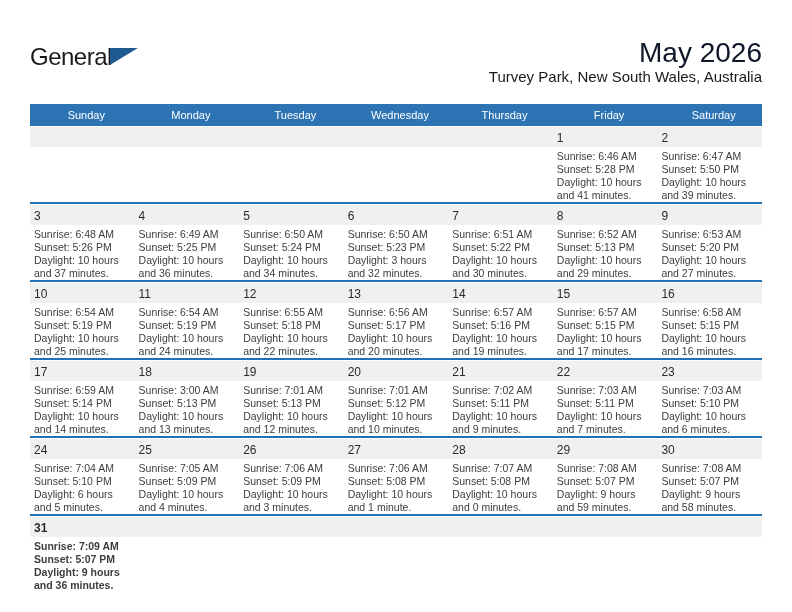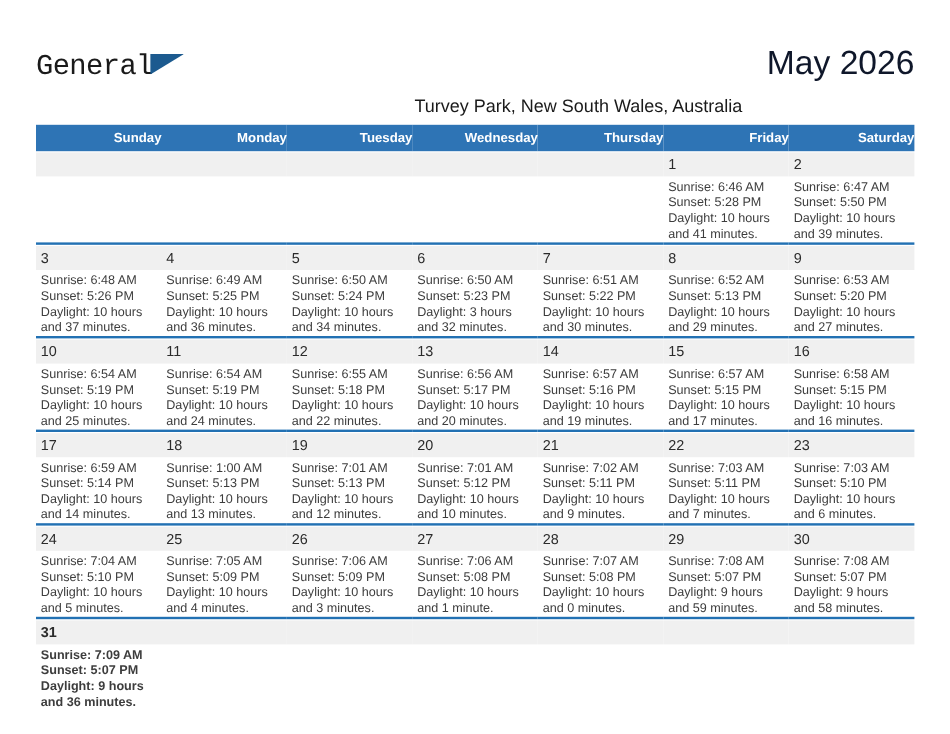--- a/index.html
+++ b/index.html
@@ -14,21 +14,20 @@
     overflow: hidden;
   }
 
   
   .logo { position: absolute; left: 30px; top: 44px; }
   .logo-row { white-space: nowrap; line-height: 26px; }
   .logo-general {
     font-size: 24px;
     color: #1a1a1a;
     letter-spacing: -0.5px;
-    font-family: Liberation Mono, monospace;
   }
   .logo-triangle {
     display: inline-block;
     width: 28px;
     height: 17px;
     margin-left: -2px;
     background: var(--logo-triangle, #1C5A8F);
     clip-path: polygon(0 0, 100% 0, 0 100%);
   }
   .logo-blue {
@@ -36,37 +35,37 @@
     line-height: 22px;
     margin-top: -4px;
     padding-left: 48px;
     color: var(--logo-blue, #1E87C5);
     letter-spacing: -0.5px;
   }
 
   
   .titles { position: absolute; top: 38px; right: 30px; text-align: right; width: 560px; }
   .title { font-size: 28px; line-height: 30px; color: #0f172a; }
-  .subtitle { font-size: 15px; margin-top: 12px; color: #1a1a1a; text-align: center; }
+  .subtitle { font-size: 15px; color: #1a1a1a; }
 
   
   table.calendar {
     position: absolute;
     left: 30px;
     top: 104px;
     width: 732px;
     border-collapse: collapse;
     table-layout: fixed;
   }
   table.calendar th {
     background: var(--header-blue, #2E74B5);
     color: #ffffff;
-    font-weight: 700;
+    font-weight: 400;
     font-size: 11px;
-    text-align: right;
+    text-align: center;
     height: 22px;
     padding: 0 0 0 8px;
   }
   table.calendar td {
     vertical-align: top;
     padding: 0;
     height: 71px;
     border-bottom: 2px solid var(--separator-blue, #2271B3);
   }
   table.calendar tr:last-child td { border-bottom: none; font-weight: bold; }
@@ -270,21 +269,21 @@
             <div class="day-band"><span class="day-num">17</span></div>
             <div class="cell-body">
               <div>Sunrise: 6:59 AM</div>
               <div>Sunset: 5:14 PM</div>
               <div>Daylight: 10 hours and 14 minutes.</div>
             </div>
           </td>
           <td>
             <div class="day-band"><span class="day-num">18</span></div>
             <div class="cell-body">
-              <div>Sunrise: 1:00 AM</div>
+              <div>Sunrise: 3:00 AM</div>
               <div>Sunset: 5:13 PM</div>
               <div>Daylight: 10 hours and 13 minutes.</div>
             </div>
           </td>
           <td>
             <div class="day-band"><span class="day-num">19</span></div>
             <div class="cell-body">
               <div>Sunrise: 7:01 AM</div>
               <div>Sunset: 5:13 PM</div>
               <div>Daylight: 10 hours and 12 minutes.</div>
@@ -322,21 +321,21 @@
               <div>Daylight: 10 hours and 6 minutes.</div>
             </div>
           </td>
         </tr>
         <tr>
           <td>
             <div class="day-band"><span class="day-num">24</span></div>
             <div class="cell-body">
               <div>Sunrise: 7:04 AM</div>
               <div>Sunset: 5:10 PM</div>
-              <div>Daylight: 10 hours and 5 minutes.</div>
+              <div>Daylight: 6 hours and 5 minutes.</div>
             </div>
           </td>
           <td>
             <div class="day-band"><span class="day-num">25</span></div>
             <div class="cell-body">
               <div>Sunrise: 7:05 AM</div>
               <div>Sunset: 5:09 PM</div>
               <div>Daylight: 10 hours and 4 minutes.</div>
             </div>
           </td>

